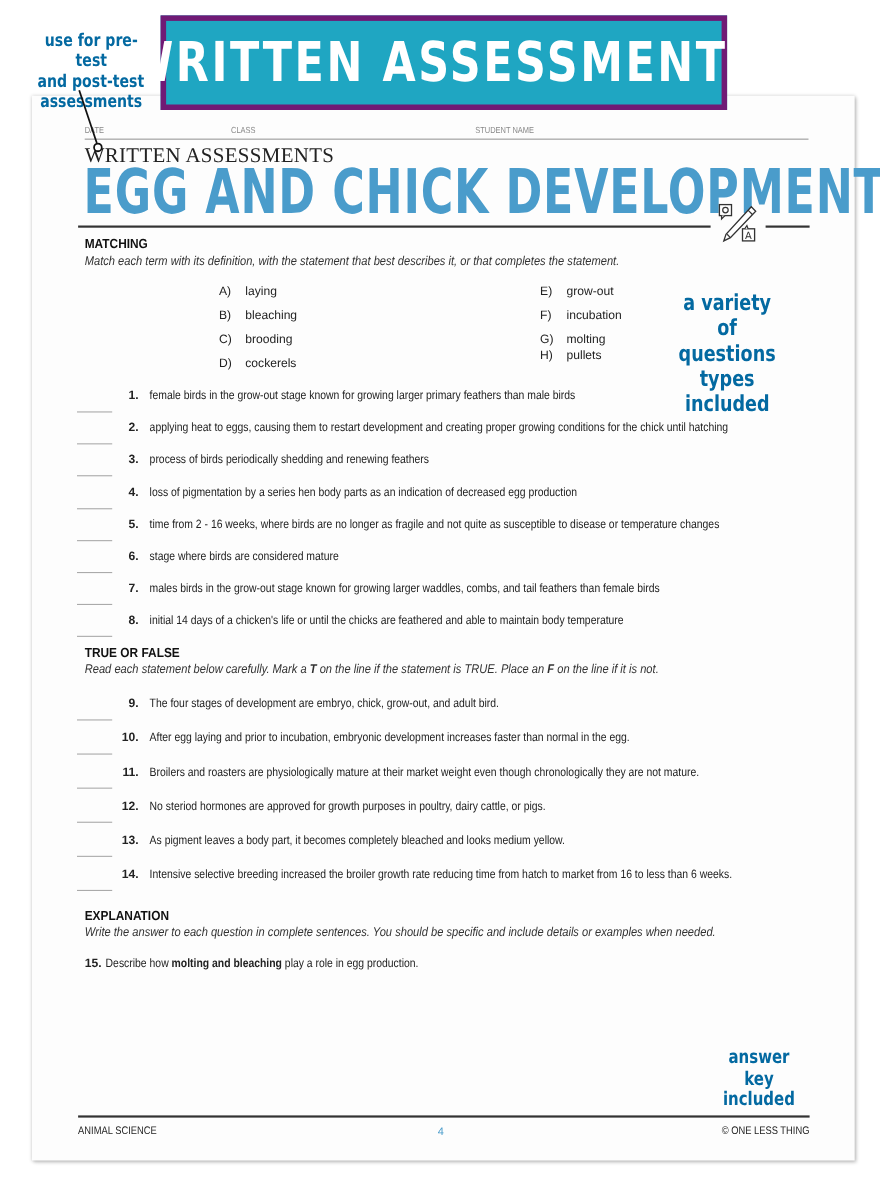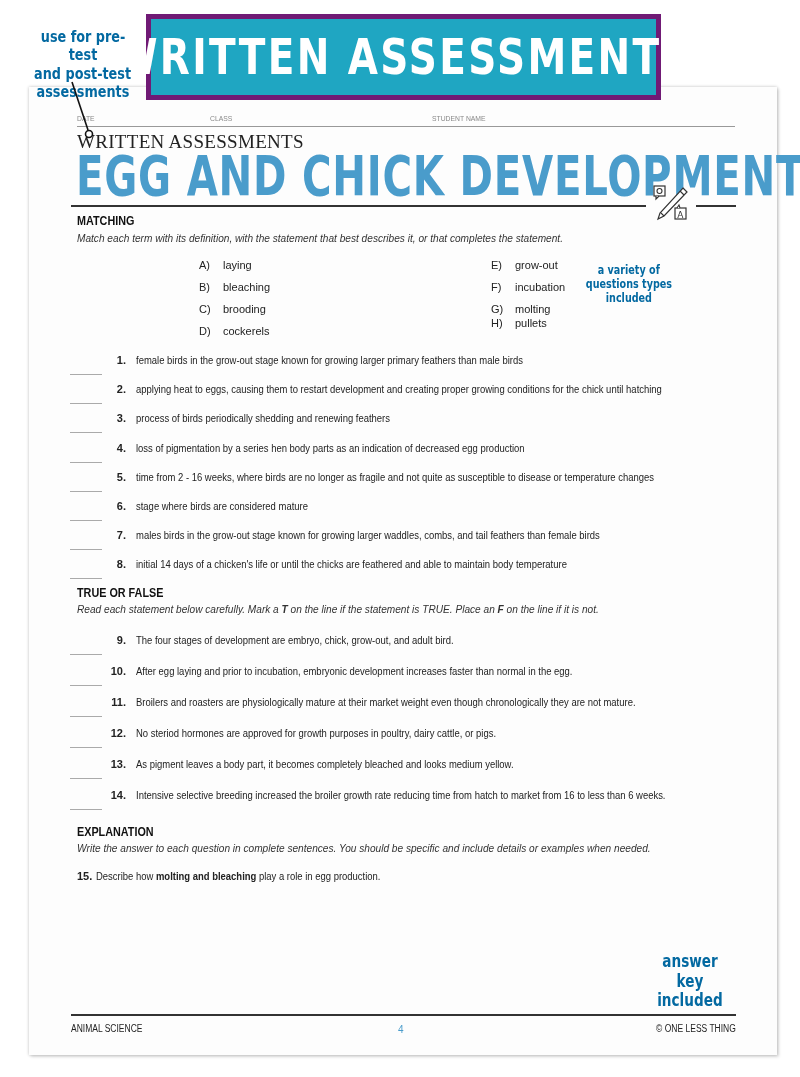--- a/index.html
+++ b/index.html
@@ -22,21 +22,21 @@
     font-family: "DejaVu Sans", sans-serif; font-weight: bold; color: #fff;
     font-size: 50px; letter-spacing: 3px; transform: scaleX(0.78); white-space: nowrap;
   }
 
   .callout {
     position: absolute; color: #0369a1; font-family: "DejaVu Sans", sans-serif;
     font-weight: bold; text-align: center; line-height: 1.15; z-index: 6;
   }
   .callout span { display: inline-block; transform: scaleX(0.8); }
   .callout-pretest { left: 18px; top: 28px; width: 130px; font-size: 16px; }
-  .callout-variety { left: 566px; top: 264px; width: 126px; font-size: 12px; }
+  .callout-variety { left: 598px; top: 264px; width: 126px; font-size: 20px; }
   .callout-answer { left: 640px; top: 952px; width: 100px; font-size: 17px; }
 
   .pointer-svg { position: absolute; left: 60px; top: 80px; z-index: 7; }
 
   .hdr-fields { position: absolute; left: 77px; top: 114px; width: 658px; height: 13px; border-bottom: 1px solid #999; }
   .hdr-label { position: absolute; top: 0; font-size: 8px; color: #888; transform: scaleX(0.85); transform-origin: left; }
 
   .subtitle {
     position: absolute; left: 77px; top: 131px; font-family: "Liberation Serif", serif;
     font-size: 19px; color: #222; letter-spacing: 0.3px;

